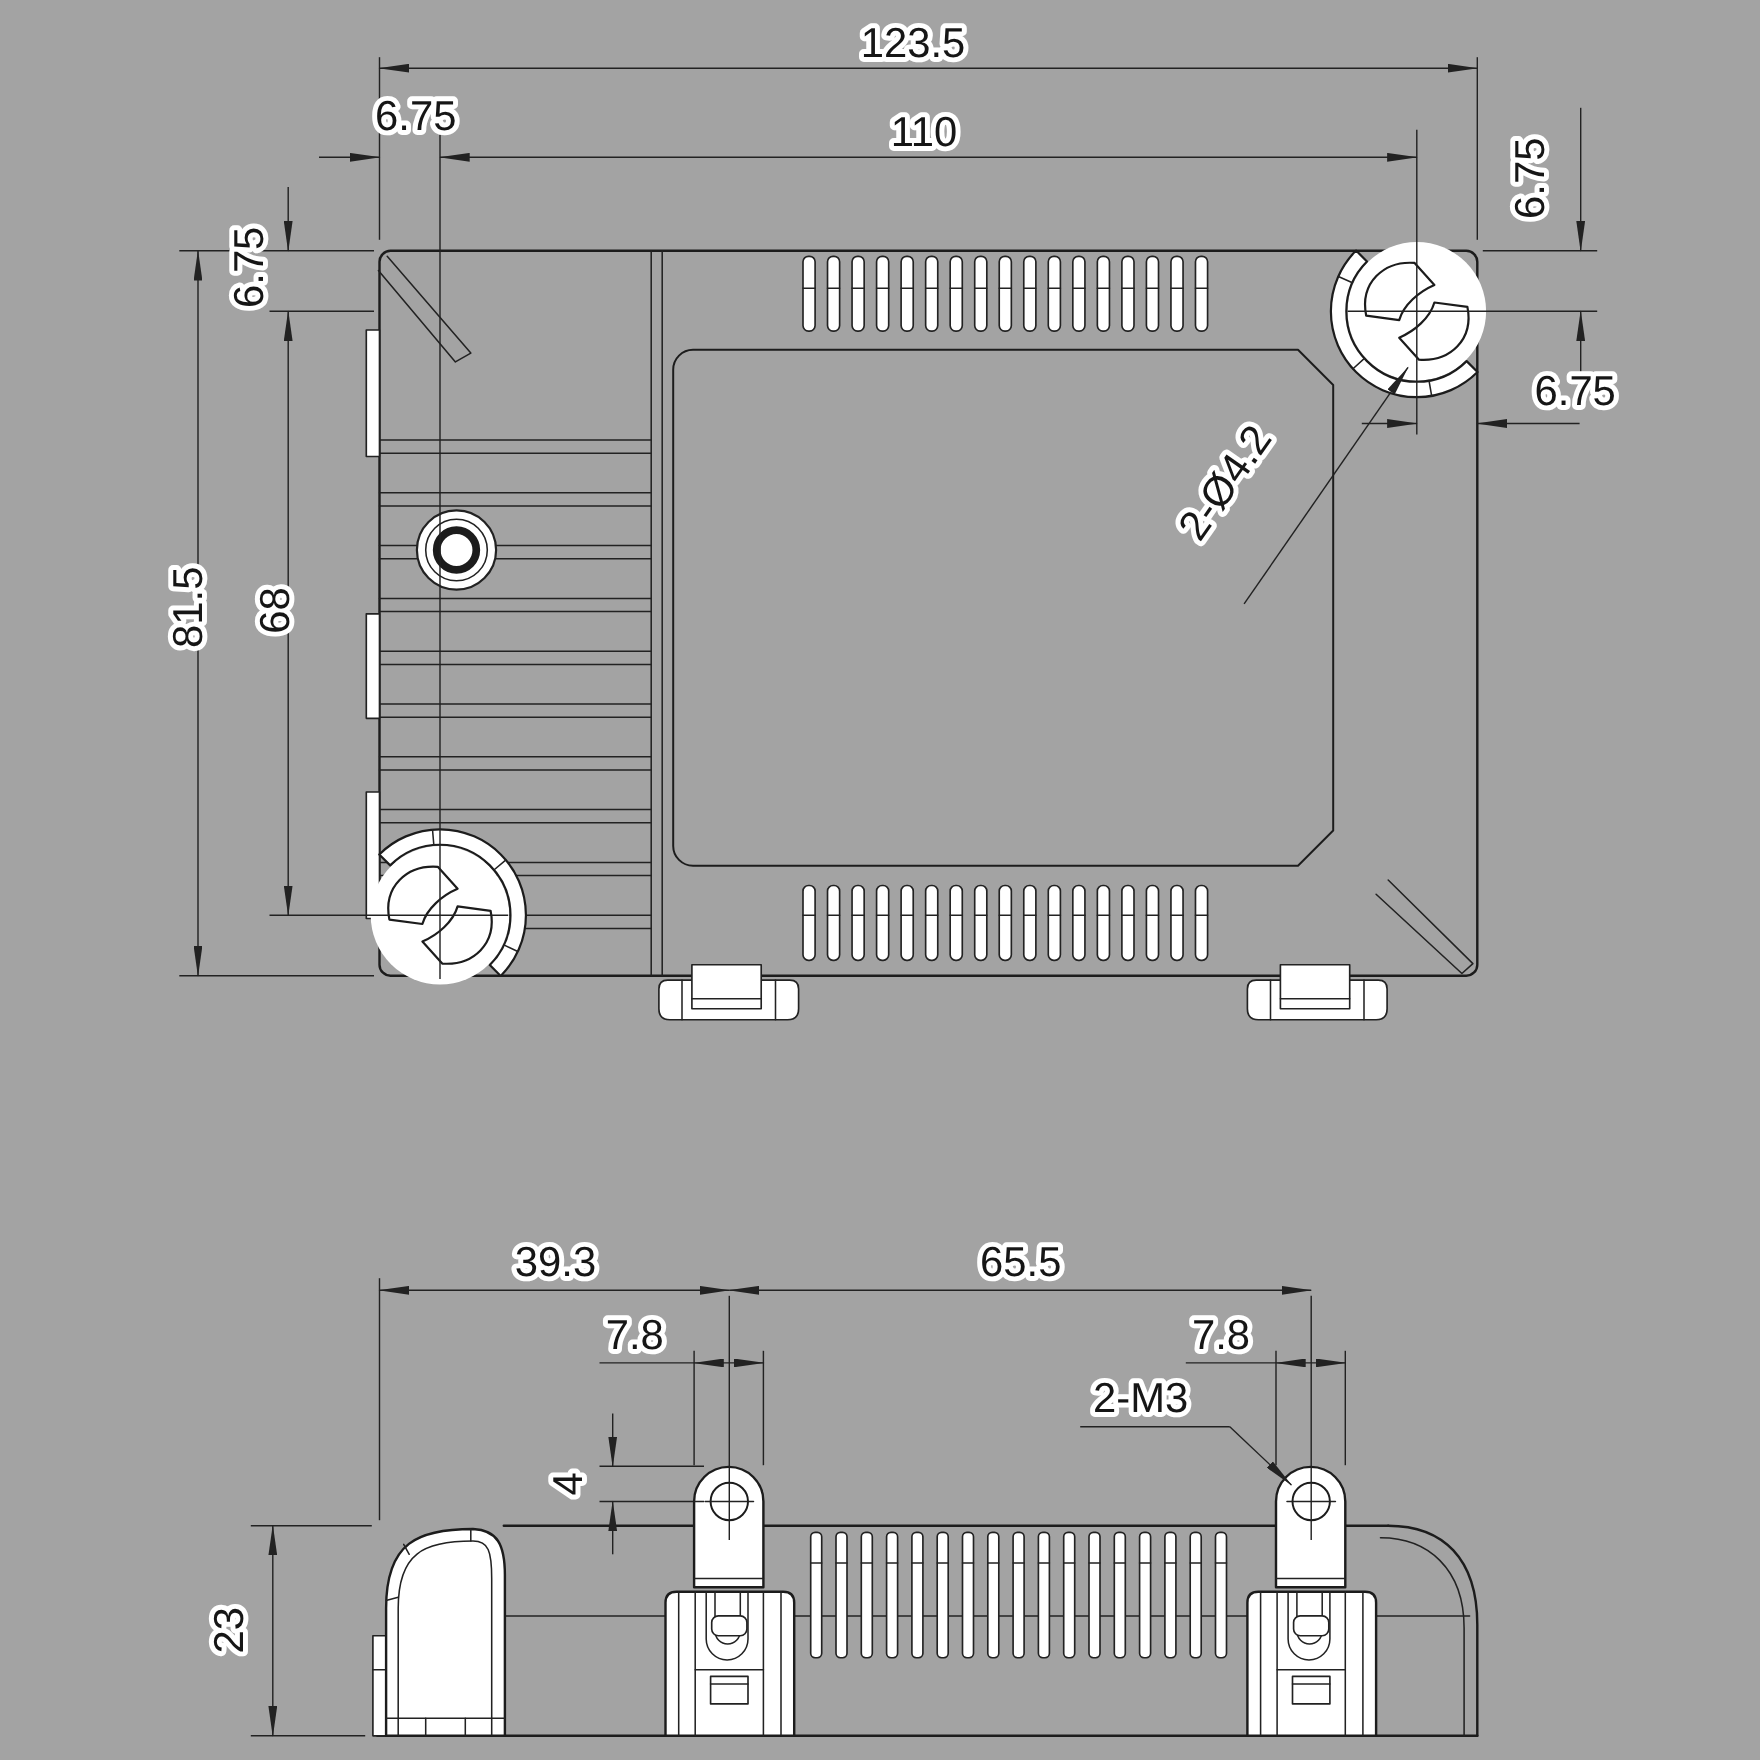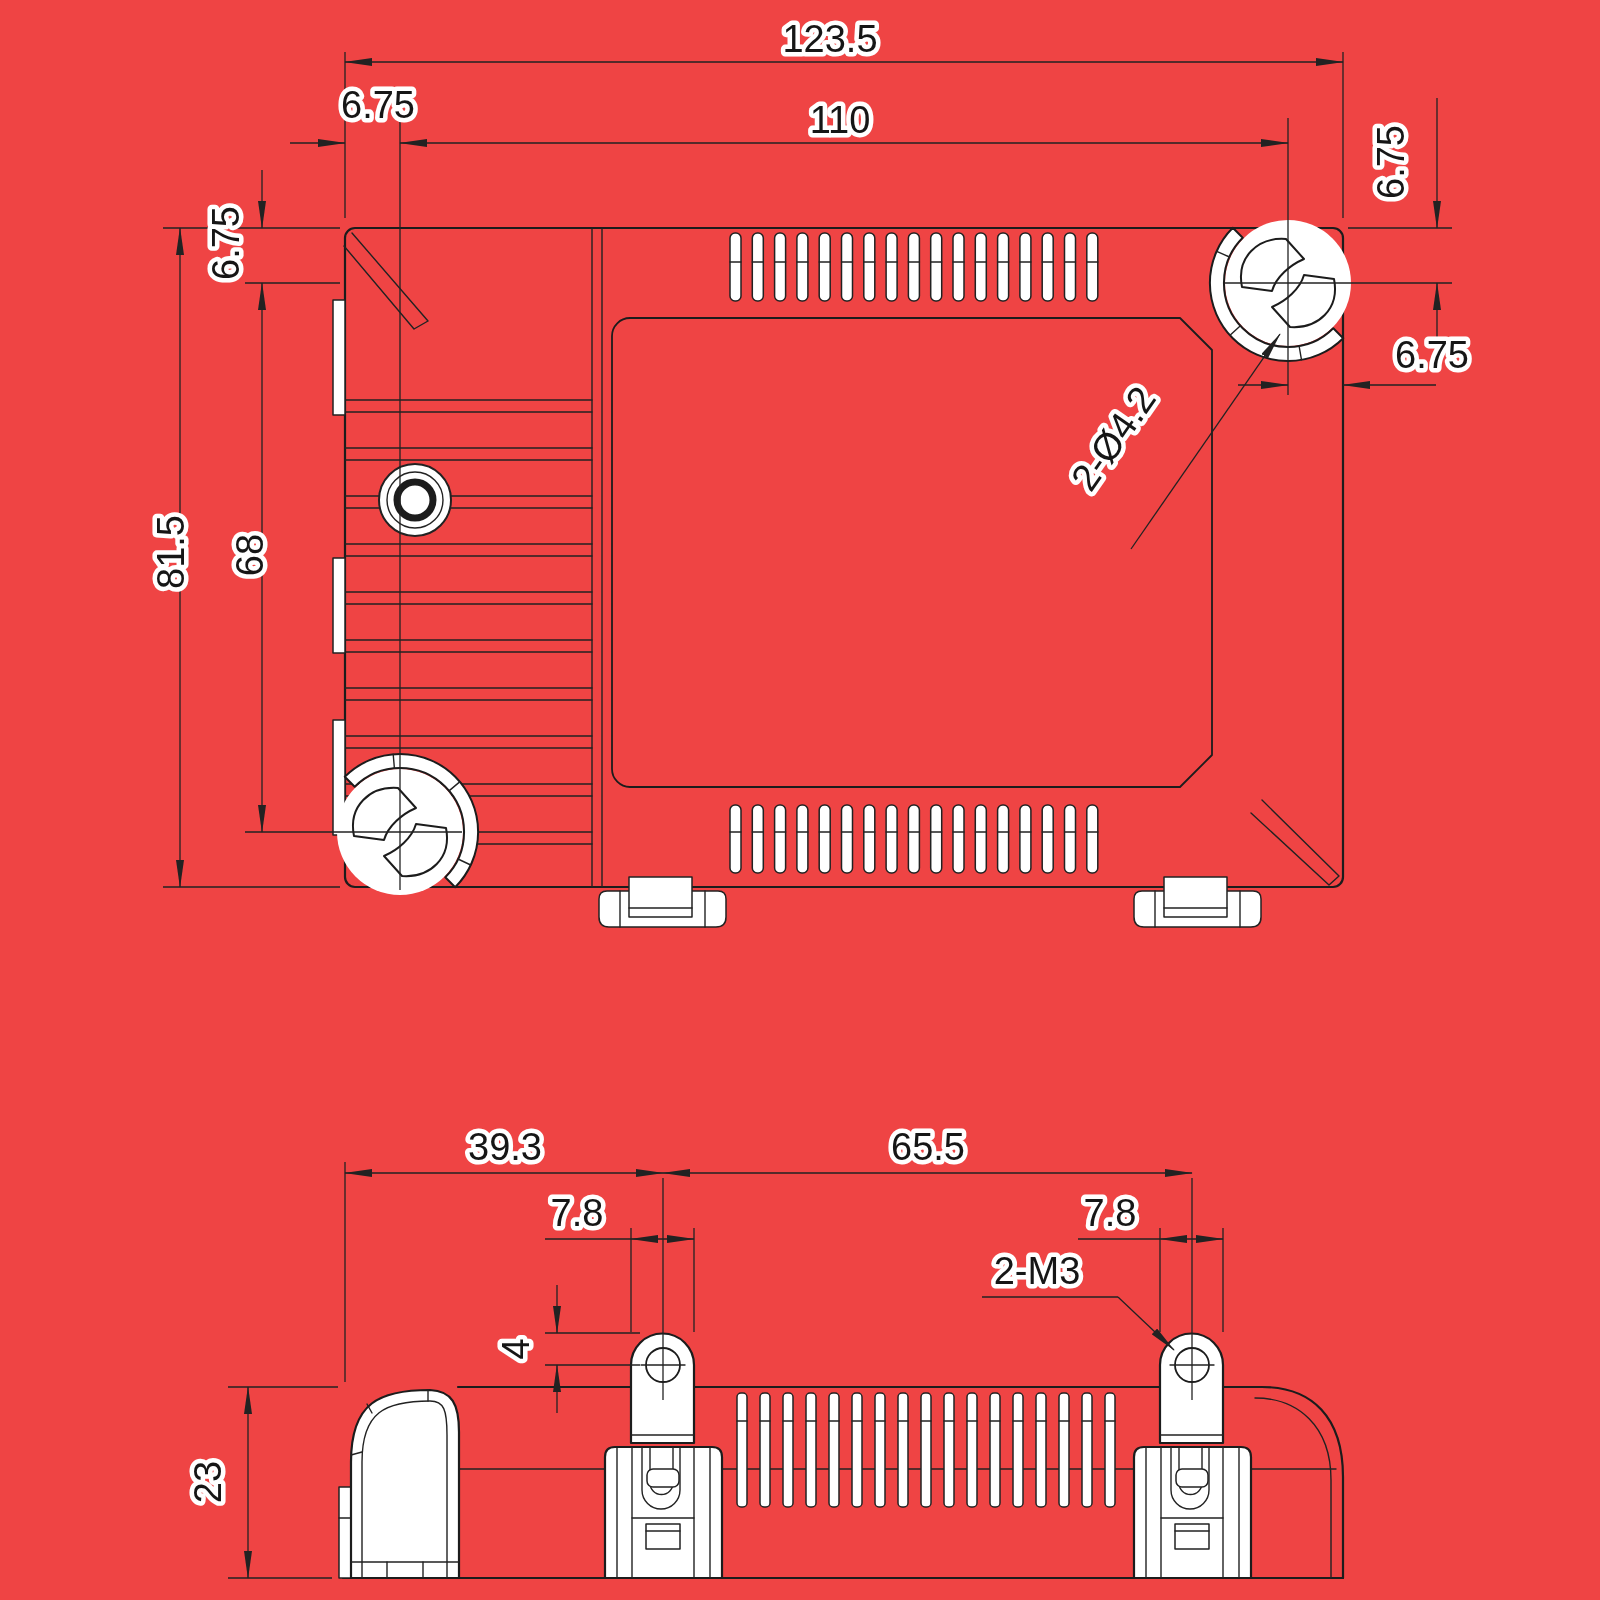--- a/index.html
+++ b/index.html
@@ -1,16 +1,16 @@
 <!DOCTYPE html>
 <html><head>
 <meta charset="utf-8">
 <style>
   html,body{margin:0;padding:0;background:#ffffff;}
-  .stage{position:relative;width:1600px;height:1600px;background:#ef4444;overflow:hidden;}
+  .stage{position:relative;width:1600px;height:1600px;background:#a3a3a3;overflow:hidden;}
   svg{display:block;}
   .outline{fill:none;stroke:#1c1c1c;stroke-width:2.2;stroke-linejoin:round;stroke-linecap:round;}
   .outline-f{fill:#ffffff;stroke:#1c1c1c;stroke-width:2.2;stroke-linejoin:round;stroke-linecap:round;}
   .thin{fill:none;stroke:#222;stroke-width:1.4;stroke-linecap:round;}
   .thin-f{fill:#ffffff;stroke:#222;stroke-width:1.5;stroke-linejoin:round;}
   .dimline{fill:none;stroke:#222;stroke-width:1.3;stroke-linecap:butt;}
   .dim{font-family:"Liberation Sans", sans-serif;font-size:38px;fill:#161616;
        text-anchor:middle;paint-order:stroke;stroke:#ffffff;stroke-width:9px;stroke-linejoin:round;}
   .mask{fill:#ffffff;stroke:none;}
 </style>

